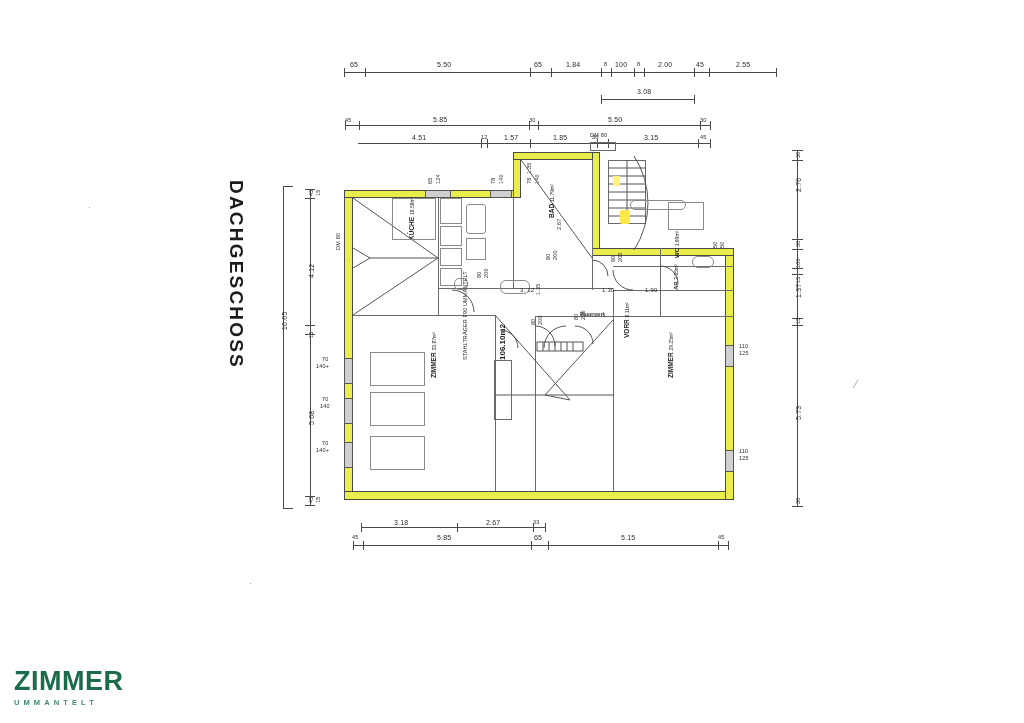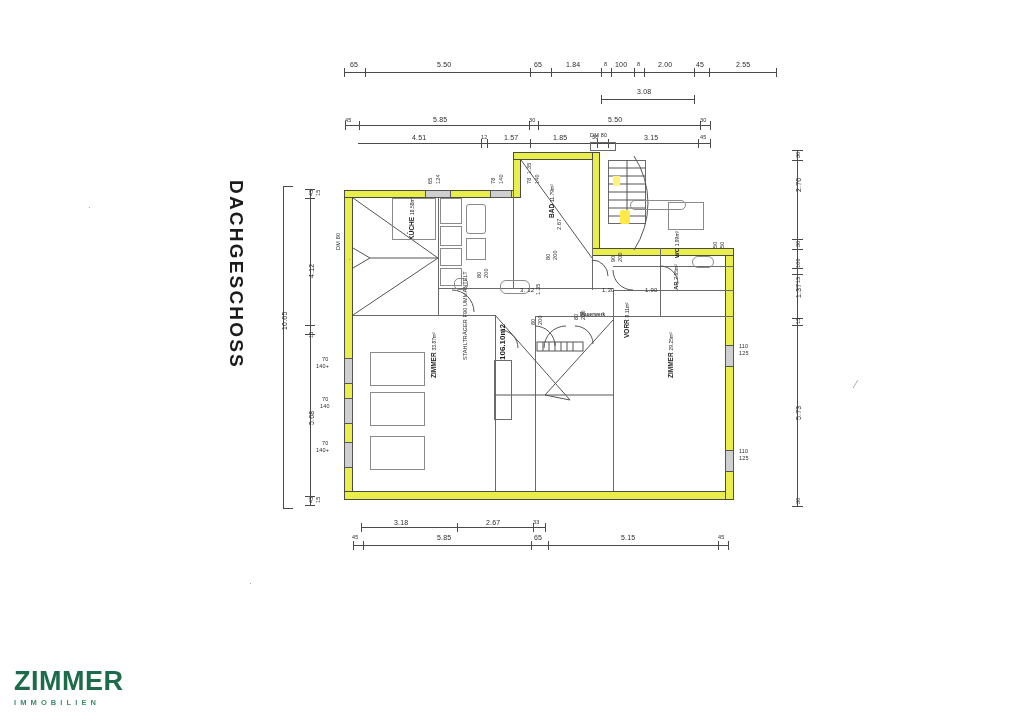--- a/index.html
+++ b/index.html
@@ -495,16 +495,16 @@
     <div class="abs" style="left:283px; top:36px; width:7px; height:10px; background:#fff27a;"></div>
   </div>
 
   <div class="abs faint" style="left:88px; top:202px; font-size:9px;">·</div>
   <div class="abs faint" style="left:249px; top:578px; font-size:9px;">·</div>
   <div class="abs faint" style="left:855px; top:378px; font-size:11px;">⁄</div>
   <div class="abs faint" style="left:348px; top:254px; font-size:9px;">·</div>
 
   <div id="logo-wrap" class="abs">
     <div id="logo-main">ZIMMER</div>
-    <div id="logo-sub">IMMOBILIEN</div>
+    <div id="logo-sub">UMMANTELT</div>
   </div>
 
 </div>
 
 </body></html>

